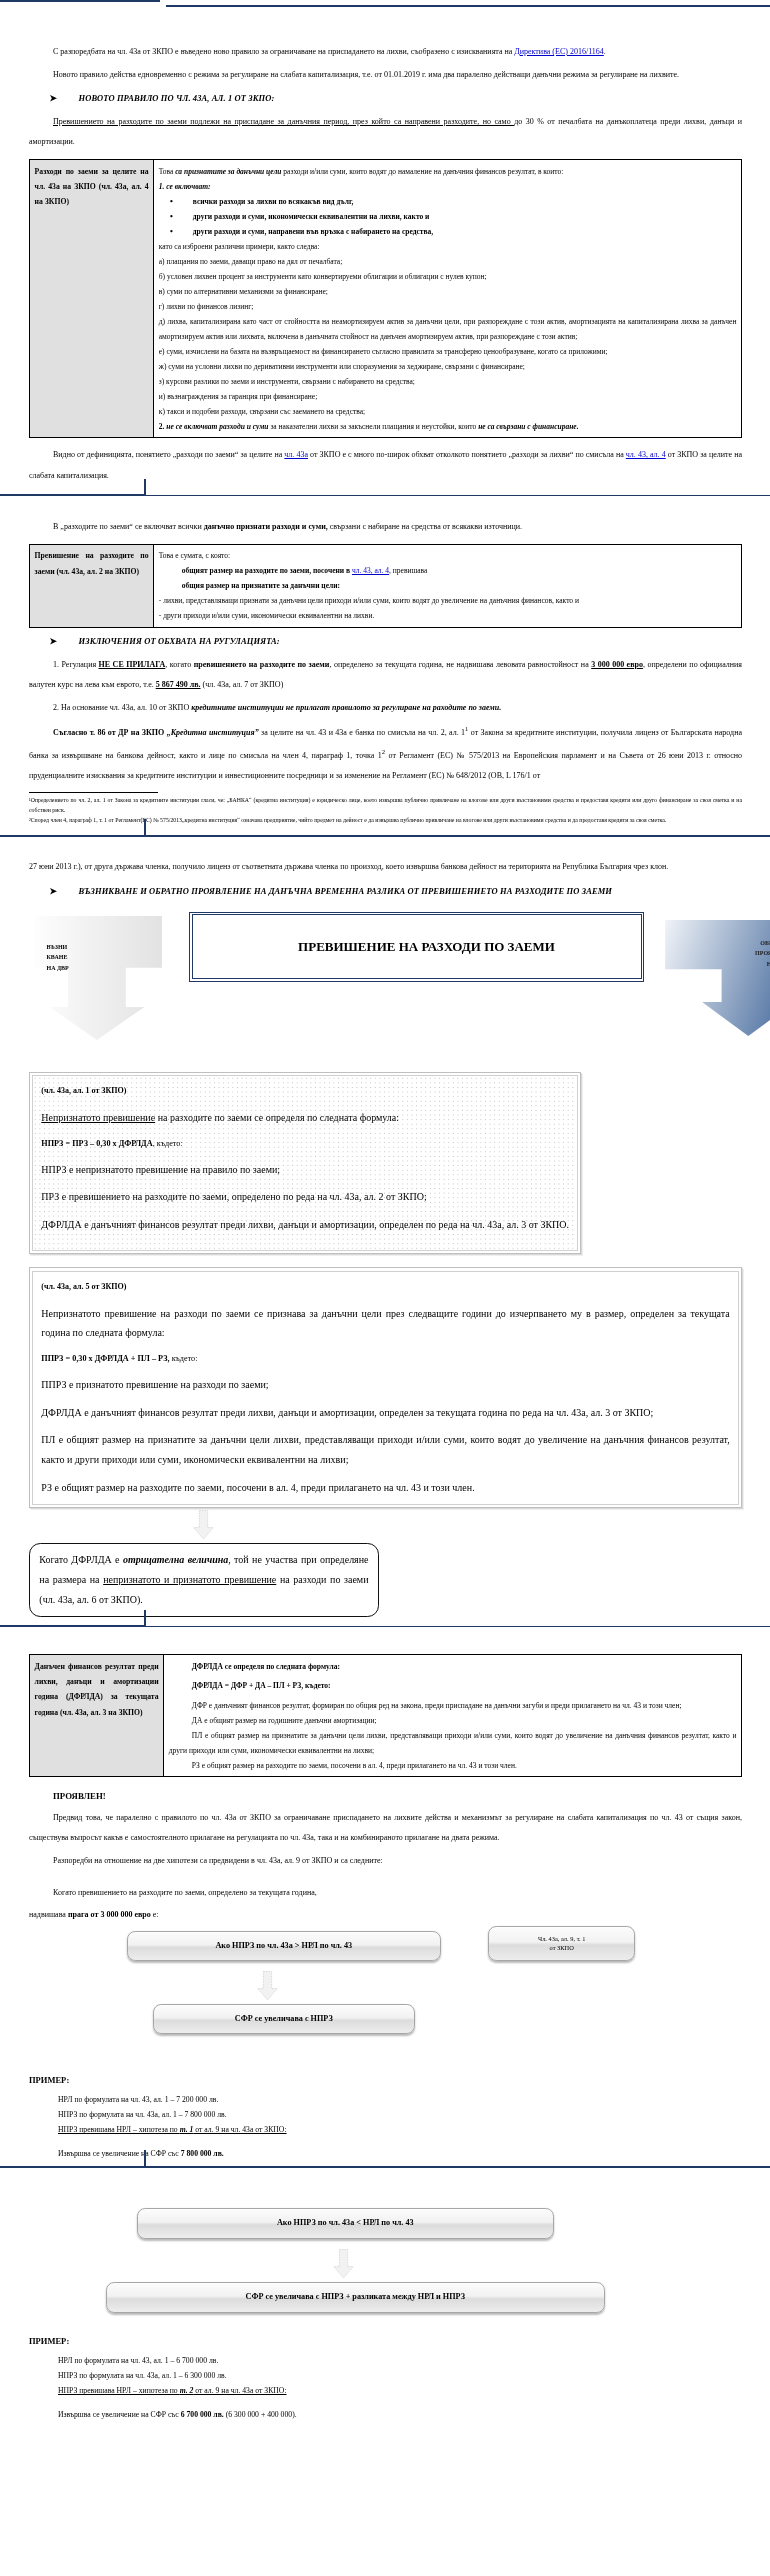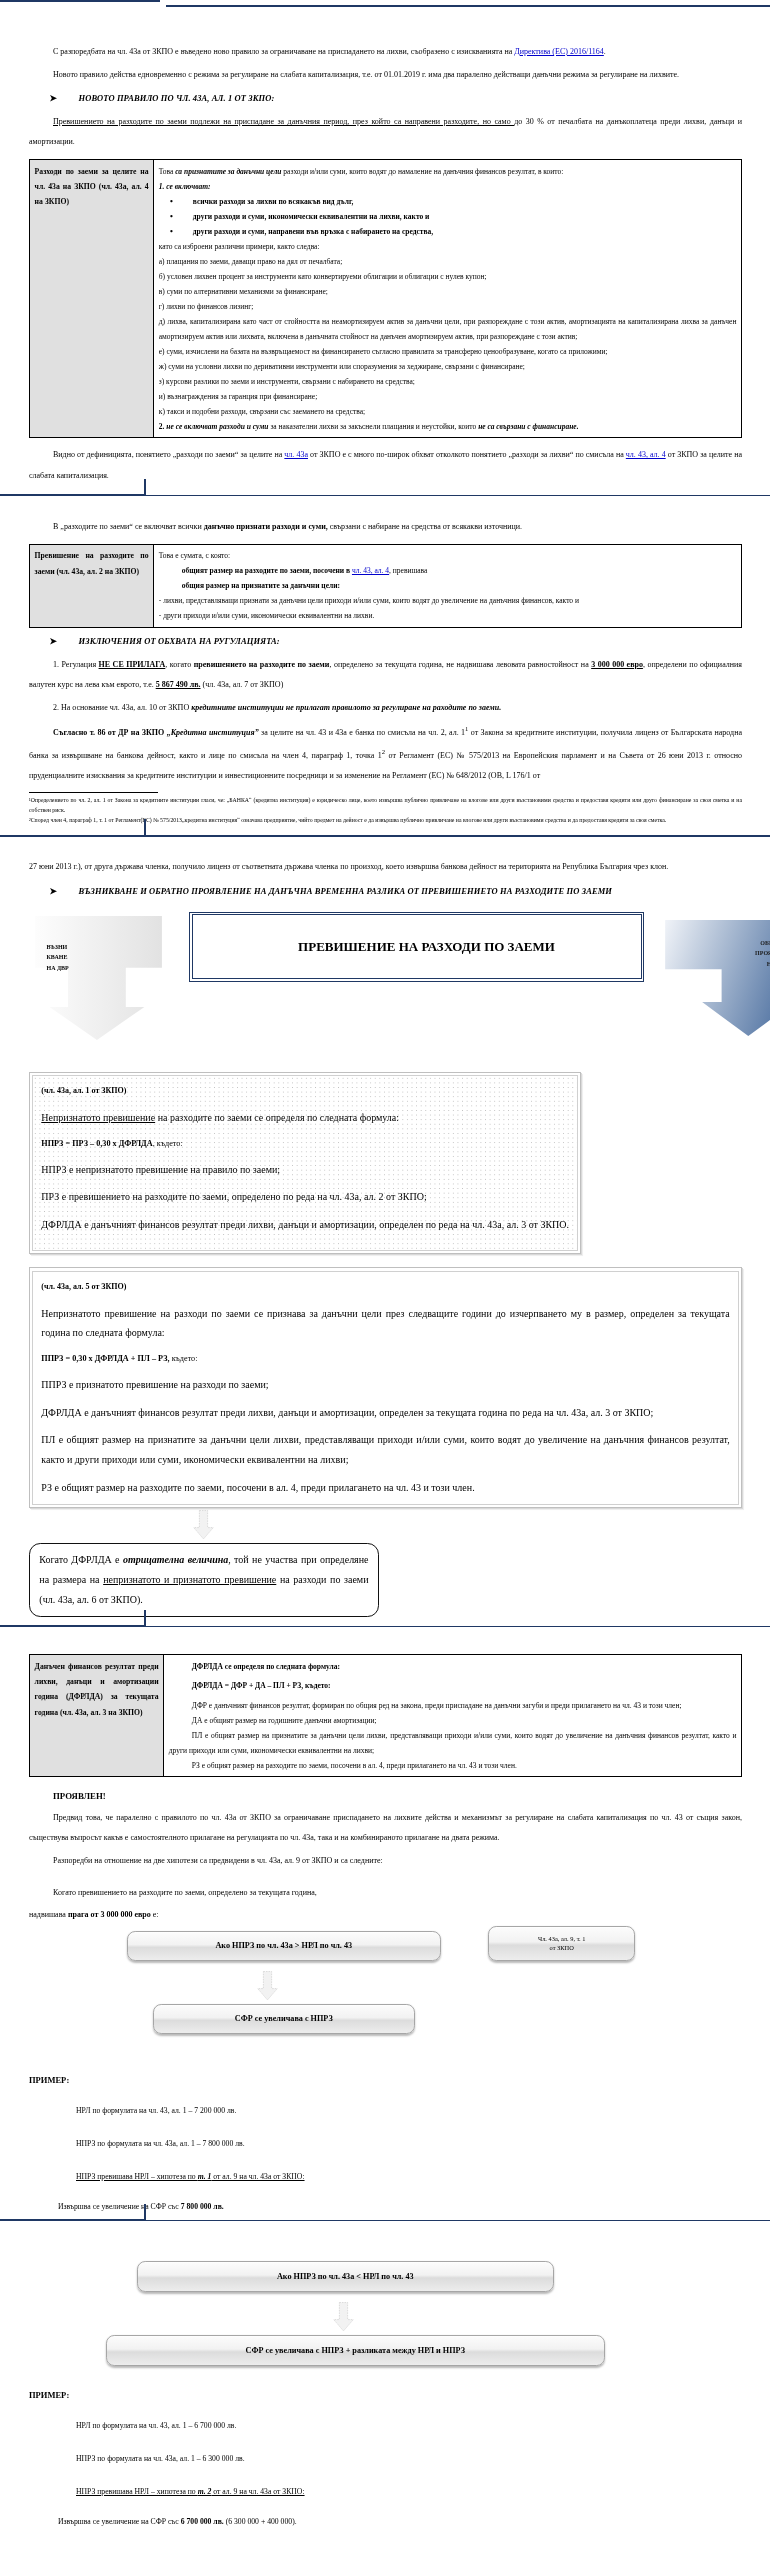--- a/index.html
+++ b/index.html
@@ -112,21 +112,21 @@
     background:linear-gradient(180deg,#FCFCFC 0%,#F2F2F2 45%,#DCDCDC 55%,#EDEDED 100%);
     box-shadow:0 1.5px 2.1px rgba(0,0,0,.28), inset 0 0.5px 0 #fff;
     text-align:center;font-weight:bold;font-size:8.2px;
     padding:8.2px 11.3px;line-height:1.5;
   }
   .flowcol{display:flex;flex-direction:column;align-items:center;}
 
   
   .ex-title{font-size:8.5px;font-weight:bold;margin:10.3px 0 7.2px 0;}
   .ex-lines{font-size:7.7px;line-height:1.95;padding-left:29px;}
-  .ex-lines div{margin:18px;}
+  .ex-lines div{margin:0;}
   .ex-res{font-size:7.7px;margin:11.3px 0 0 29px;}
   .spacer-sm{height:9.3px;}
   .spacer-md{height:20.6px;}
   .spacer-lg{height:40px;}
 </style>
 </head>
 <body>
 
 <div class="page">
 

